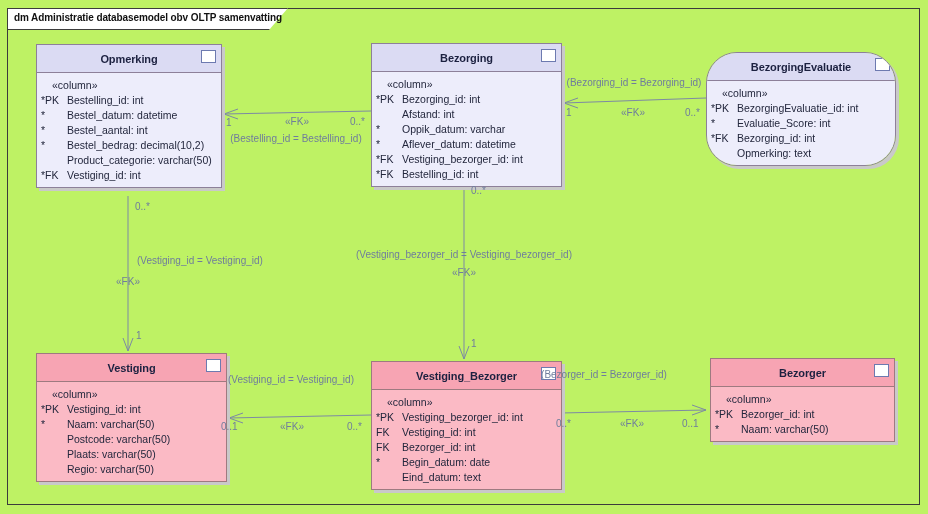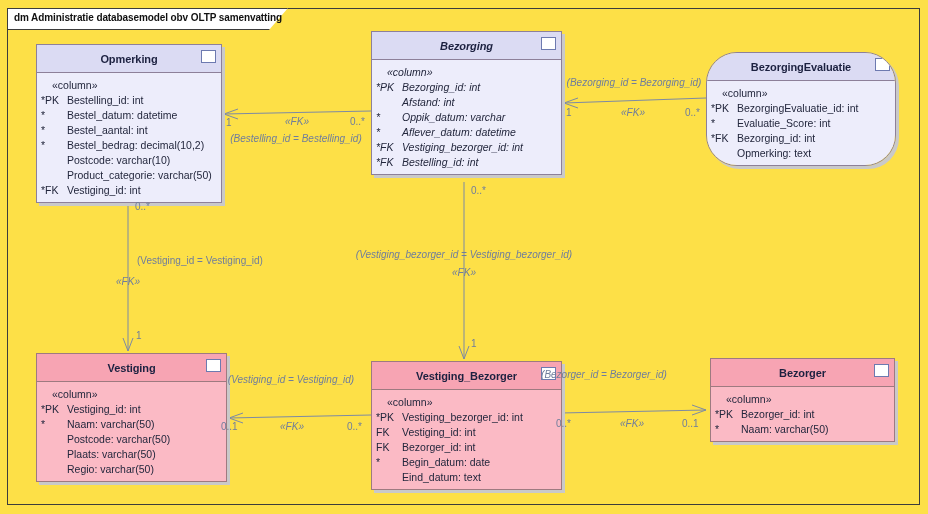--- a/index.html
+++ b/index.html
@@ -1,17 +1,17 @@
 <!DOCTYPE html>
 <html><head>
 <meta charset="utf-8">
 <style>
   html,body{margin:0;padding:0;background:#fff;}
   #canvas{
-    position:relative;width:928px;height:514px;background:#fde047;overflow:hidden;
+    position:relative;width:928px;height:514px;background:#bef264;overflow:hidden;
     font-family:"Liberation Sans",sans-serif;
   }
   
   #frame{position:absolute;left:7px;top:8px;width:911px;height:495px;border:1px solid #3c3c3c;}
   #frame-tab-shape{position:absolute;left:7px;top:8px;width:281px;height:22px;
     background:#fff;border:1px solid #3c3c3c;box-sizing:border-box;
     clip-path:polygon(0 0,100% 0,calc(100% - 19px) 100%,0 100%);}
   #frame-title{position:absolute;left:14px;top:12px;font-size:10px;font-weight:bold;color:#111;
     letter-spacing:-0.1px;white-space:nowrap;z-index:5;}
   
@@ -30,21 +30,21 @@
   .row{display:flex;line-height:15px;font-size:10.5px;color:#23273d;white-space:nowrap;}
   .row .pfx{width:26px;flex:0 0 26px;}
   .stereo{padding-left:11px;line-height:15px;font-size:10.5px;color:#23273d;}
   
   .tbl-icon{position:absolute;right:5px;top:5px;width:15px;height:13px;background:#fff;
     border:1px solid #6d7ab0;box-sizing:border-box;}
   .tbl-icon .bar{height:3px;background:#2b3fd1;}
   .tbl-icon .ln{height:1px;background:#8a8a8a;margin:1px 1px 0 1px;}
   
   .lbl{position:absolute;z-index:3;font-size:10px;color:#6f7d9c;white-space:nowrap;}
-  .lbl.c{transform:translateX(-50%);font-style:italic;}
+  .lbl.c{transform:translateX(-50%);}
 </style>
 </head>
 <body>
 
 <div id="canvas">
 
   <div id="frame"></div>
   <div id="frame-tab-shape"></div>
   <div id="frame-title">dm Administratie databasemodel obv OLTP samenvatting</div>
 
@@ -83,34 +83,30 @@
       <div class="row">
           <span class="pfx">*</span>
           <span class="atx">Bestel_aantal: int</span>
         </div>
       <div class="row">
           <span class="pfx">*</span>
           <span class="atx">Bestel_bedrag: decimal(10,2)</span>
         </div>
       <div class="row">
           <span class="pfx"></span>
-          <span class="atx">Postcode: varchar(10)</span>
-        </div>
-      <div class="row">
-          <span class="pfx"></span>
           <span class="atx">Product_categorie: varchar(50)</span>
         </div>
       <div class="row">
           <span class="pfx">*FK</span>
           <span class="atx">Vestiging_id: int</span>
         </div>
     </div>
   </div>
 
-  <div class="entity blue" style="left:371px;top:31px;width:189px;font-style:italic;">
+  <div class="entity blue" style="left:371px;top:43px;width:189px;">
     <div class="hdr">
       <span class="ttl">Bezorging</span>
       <span class="tbl-icon"><span class="bar"></span><span class="ln"></span><span class="ln"></span><span class="ln"></span></span>
     </div>
     <div class="body">
       <div class="stereo">«column»</div>
       <div class="row">
           <span class="pfx">*PK</span>
           <span class="atx">Bezorging_id: int</span>
         </div>

